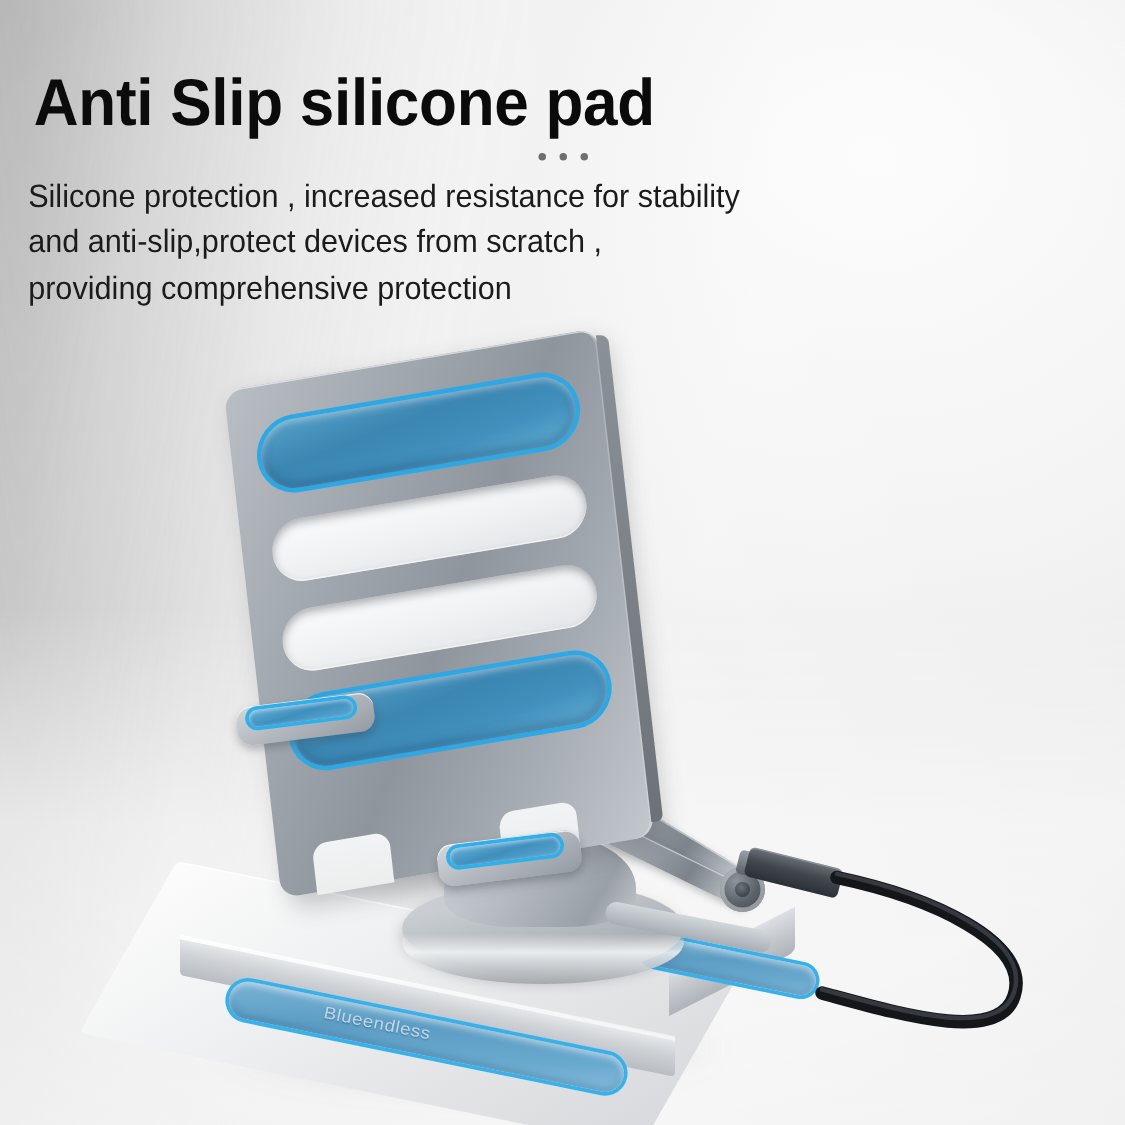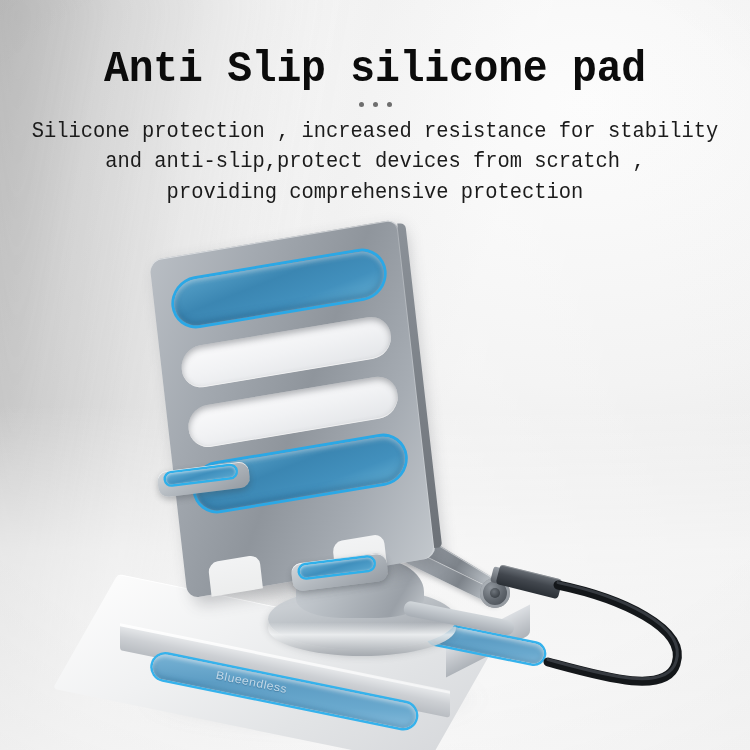--- a/index.html
+++ b/index.html
@@ -36,21 +36,21 @@
   .bg-floor{
     position:absolute;left:0;right:0;bottom:0;height:46%;
     background:linear-gradient(180deg, rgba(255,255,255,0) 0%, rgba(255,255,255,.55) 42%, rgba(252,252,252,.85) 100%);
   }
   .bg-vig{
     position:absolute;inset:0;
     background:radial-gradient(120% 95% at 50% 42%, rgba(0,0,0,0) 52%, rgba(0,0,0,.055) 100%);
   }
 
   
-  .head{position:absolute;left:0;right:0;top:46px;text-align:center;font-family:Liberation Mono, monospace;}
+  .head{position:absolute;left:0;right:0;top:46px;}
   .title{
     font-size:44px;font-weight:700;color:#0b0b0b;letter-spacing:-.2px;
     line-height:1.06;white-space:nowrap;
     transform:scaleX(.94);transform-origin:50% 50%;
   }
   .dots{margin-top:9px;display:flex;justify-content:center;gap:9px;}
   .dots i{width:5px;height:5px;border-radius:50%;background:#6e6e6e;display:block;}
   .sub{
     margin-top:9px;font-size:21.5px;color:#1b1b1b;line-height:1.42;
     transform:scaleX(.95);transform-origin:50% 50%;

